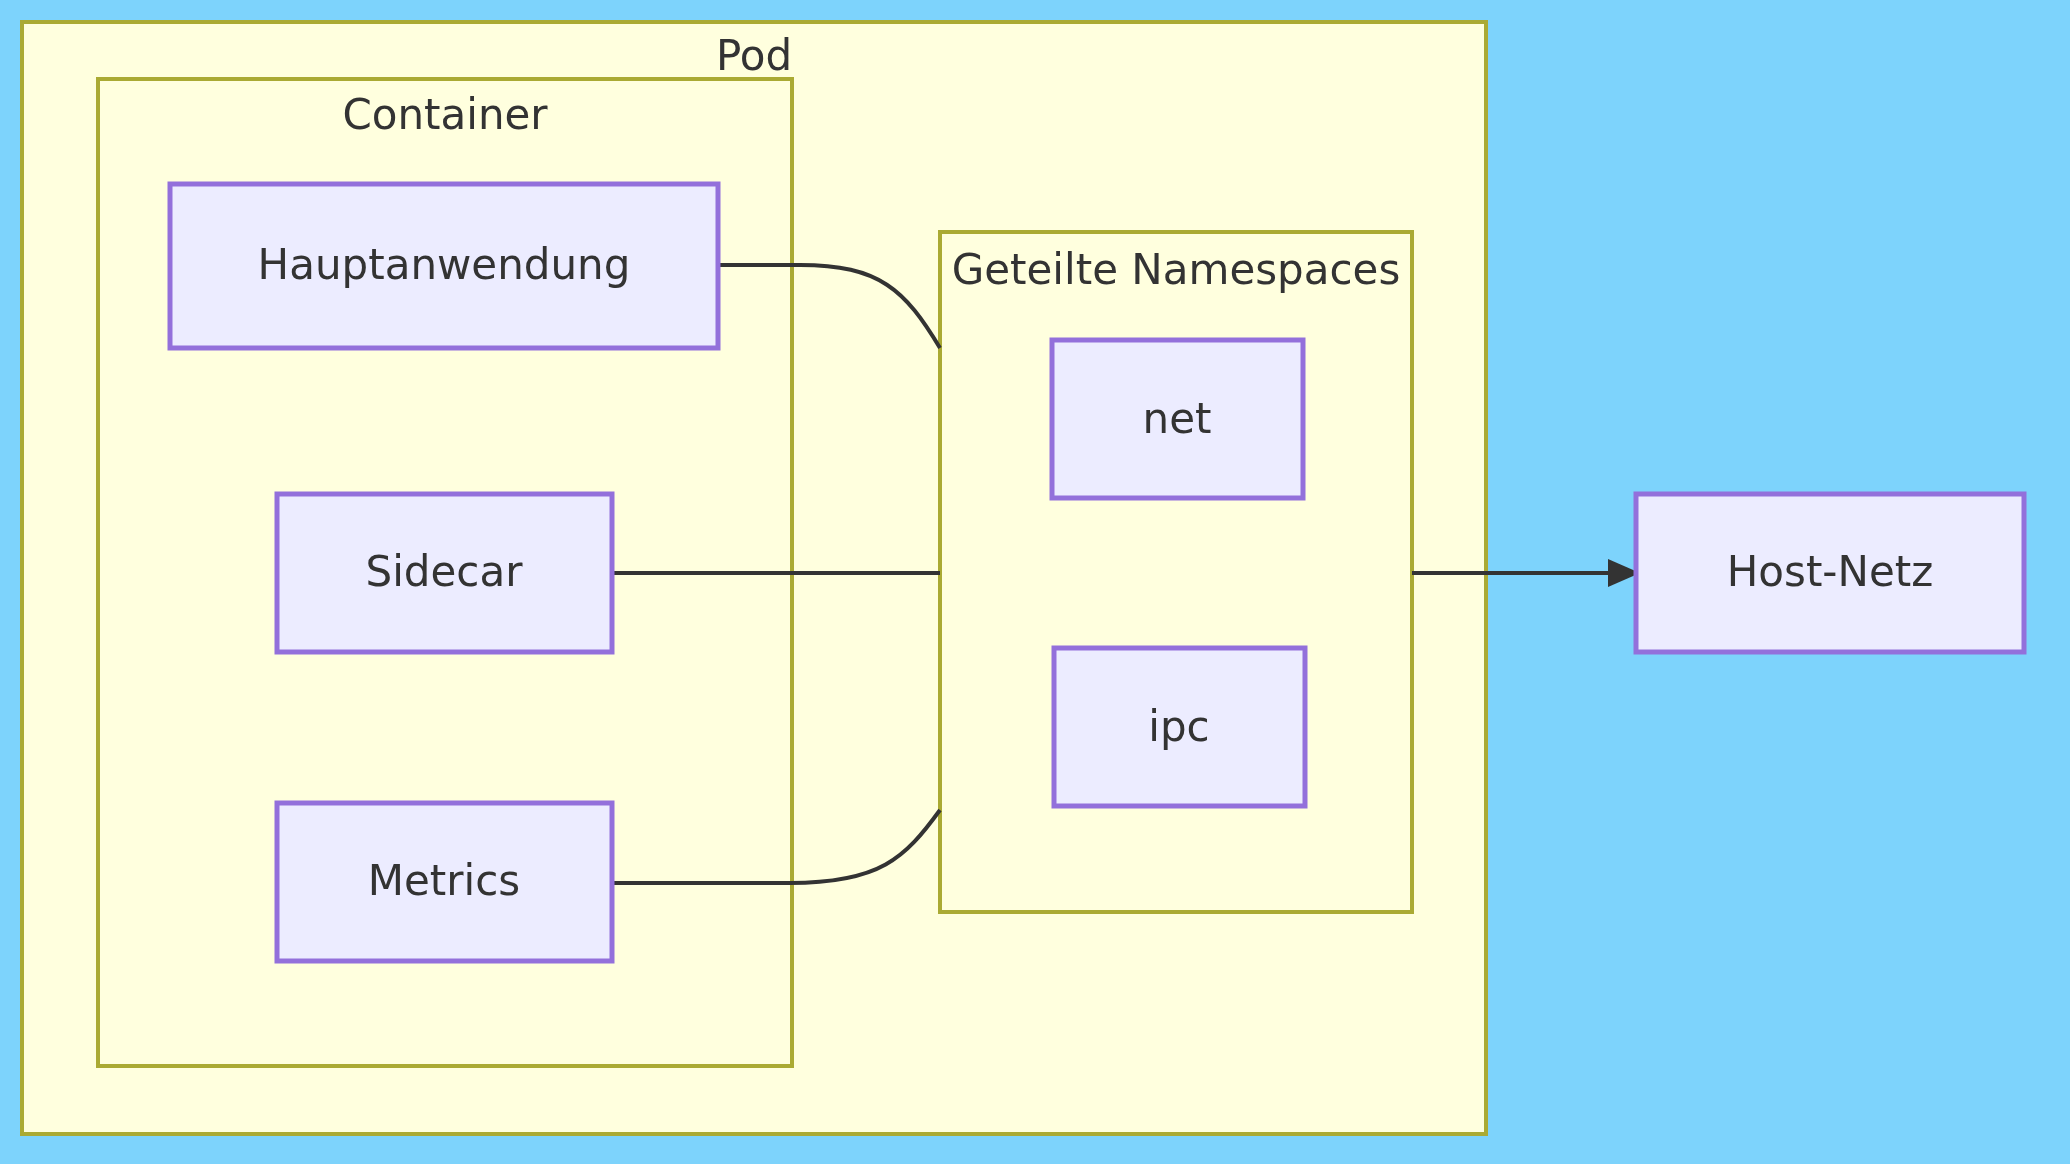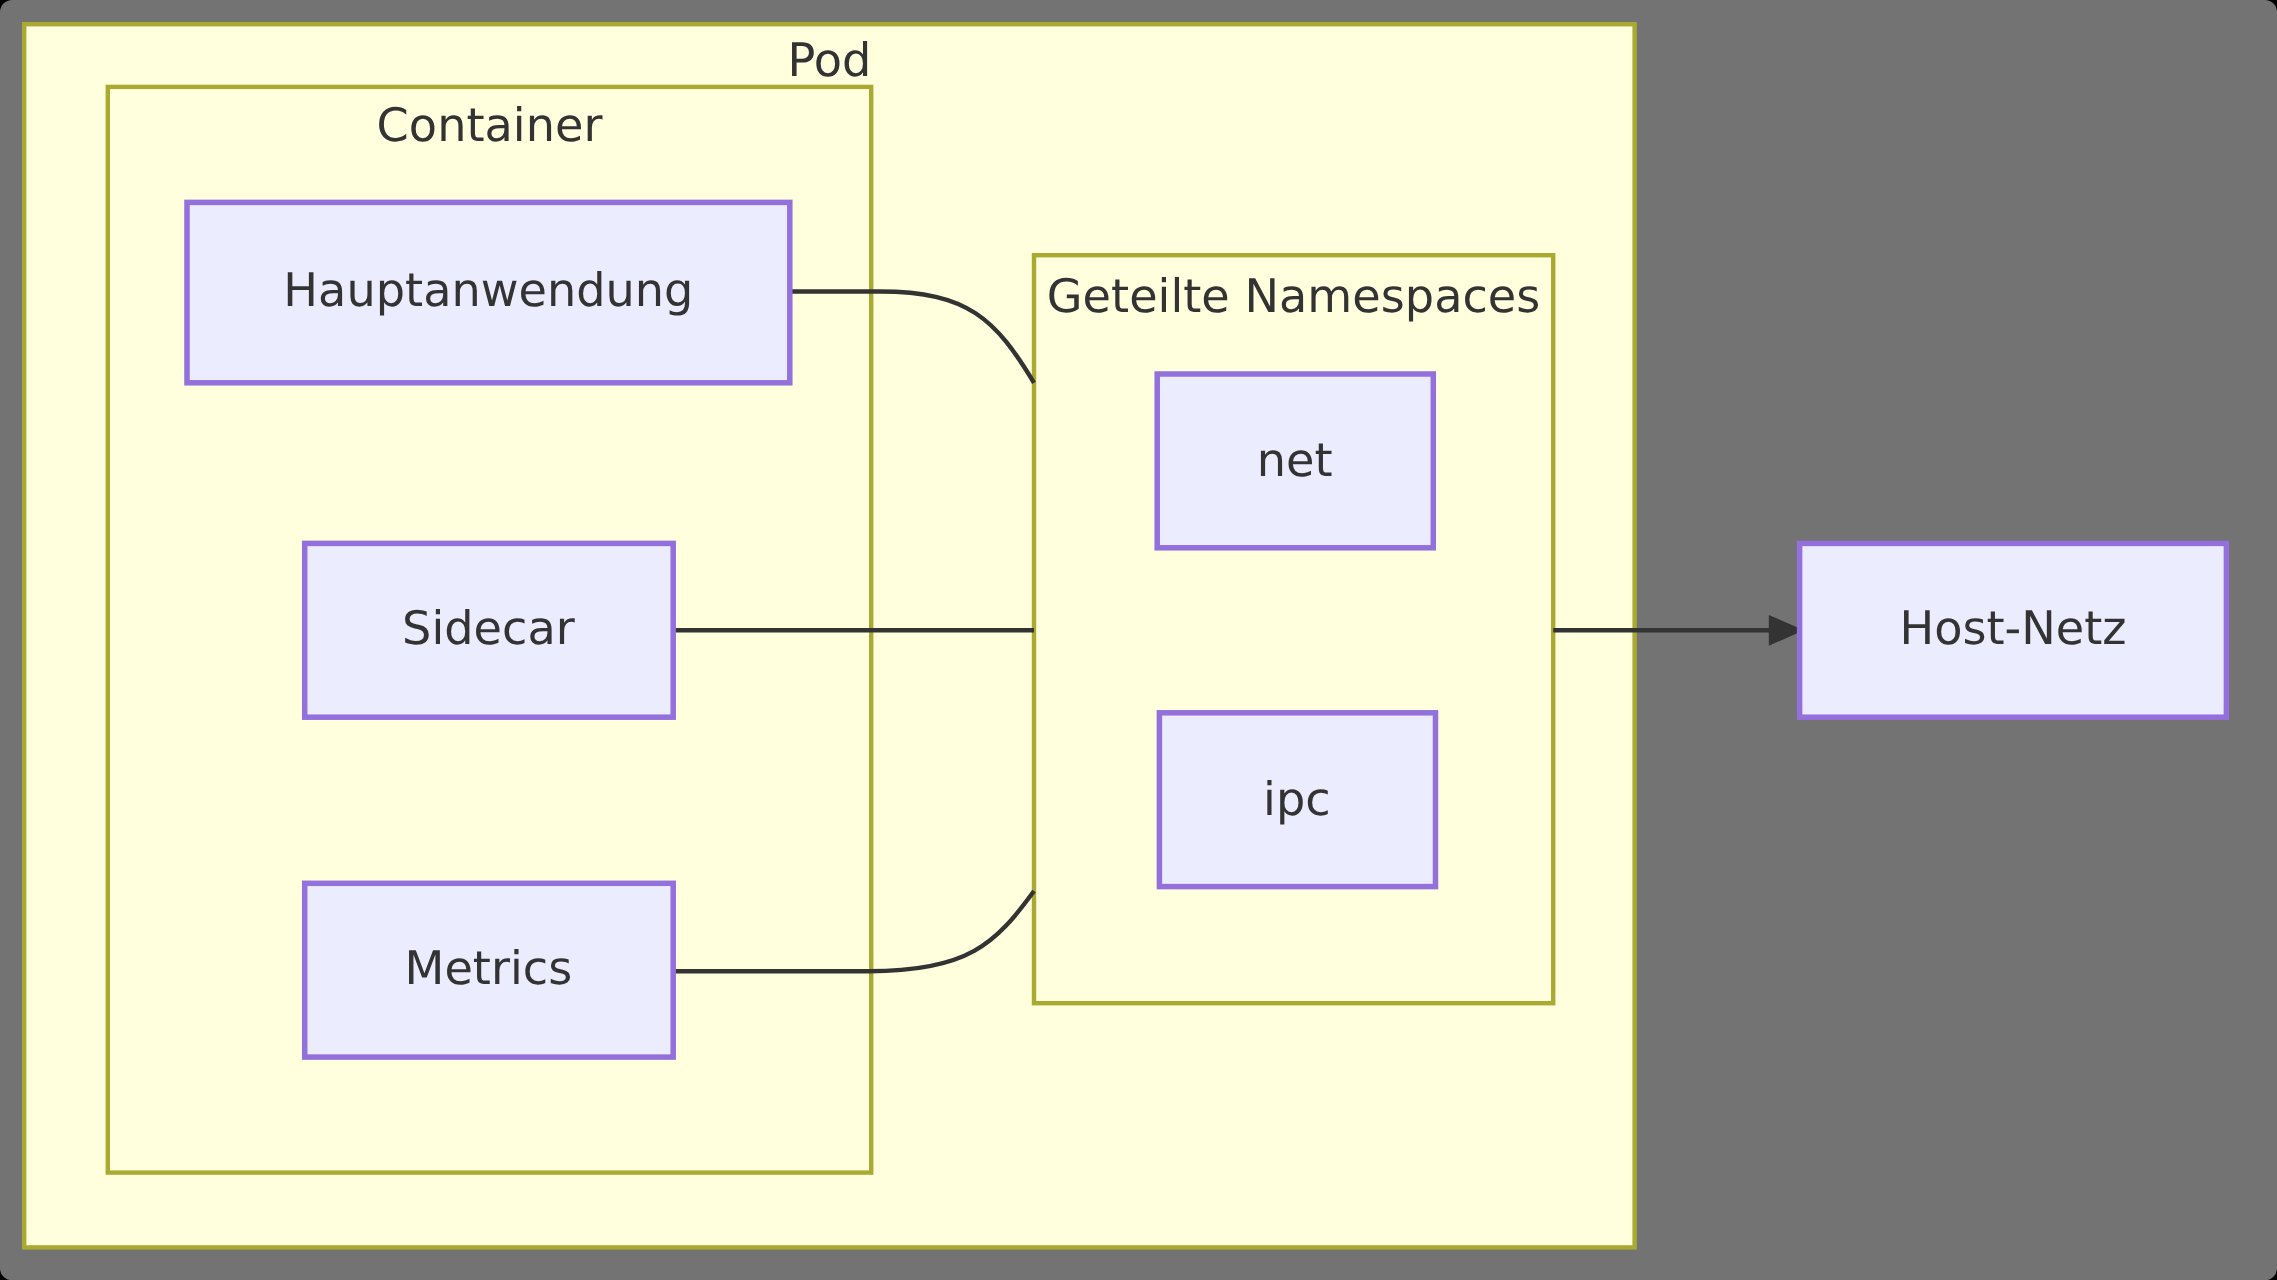--- a/index.html
+++ b/index.html
@@ -4,24 +4,23 @@
 <style>
   html, body {
     margin: 0;
     padding: 0;
     background: #000000;
   }
   #stage {
     position: relative;
     width: 2070px;
     height: 1164px;
-    background: #737373;
+    background: #7dd3fc;
     overflow: hidden;
     font-family: "DejaVu Sans", sans-serif;
-    border-radius: 11px;
   }
   svg#diagram {
     display: block;
     width: 2070px;
     height: 1164px;
   }
   .cluster-rect {
     fill: #ffffde;
     stroke: #aaaa33;
     stroke-width: 4px;

